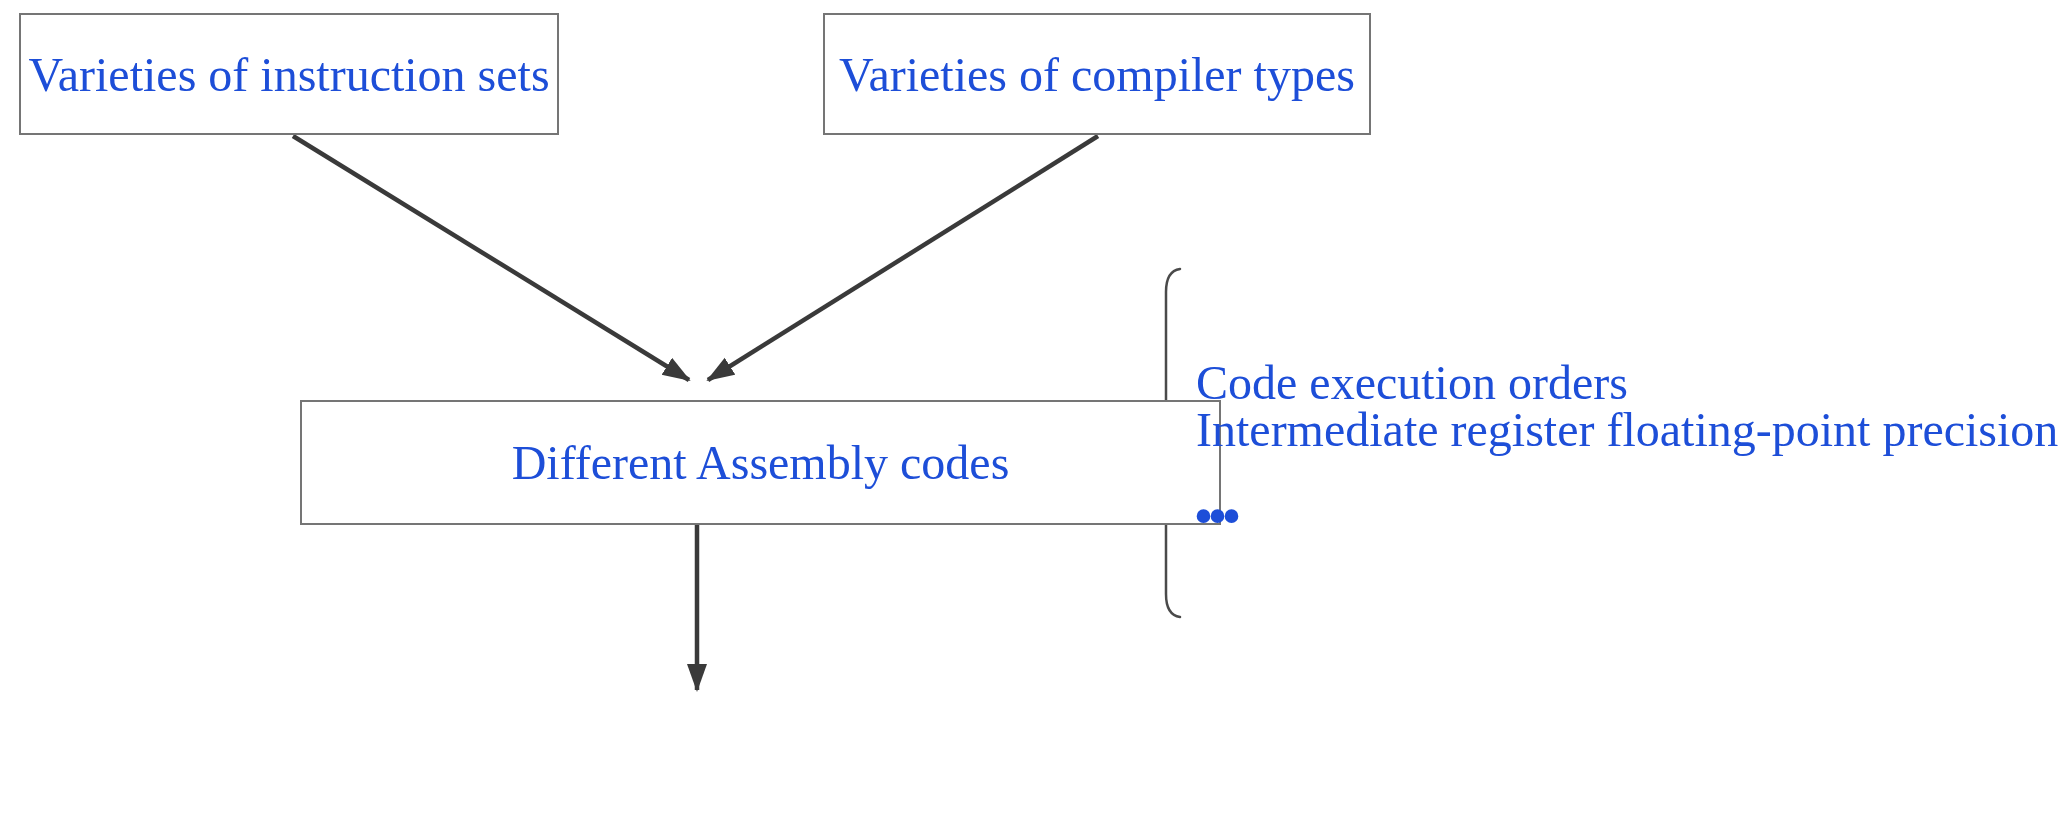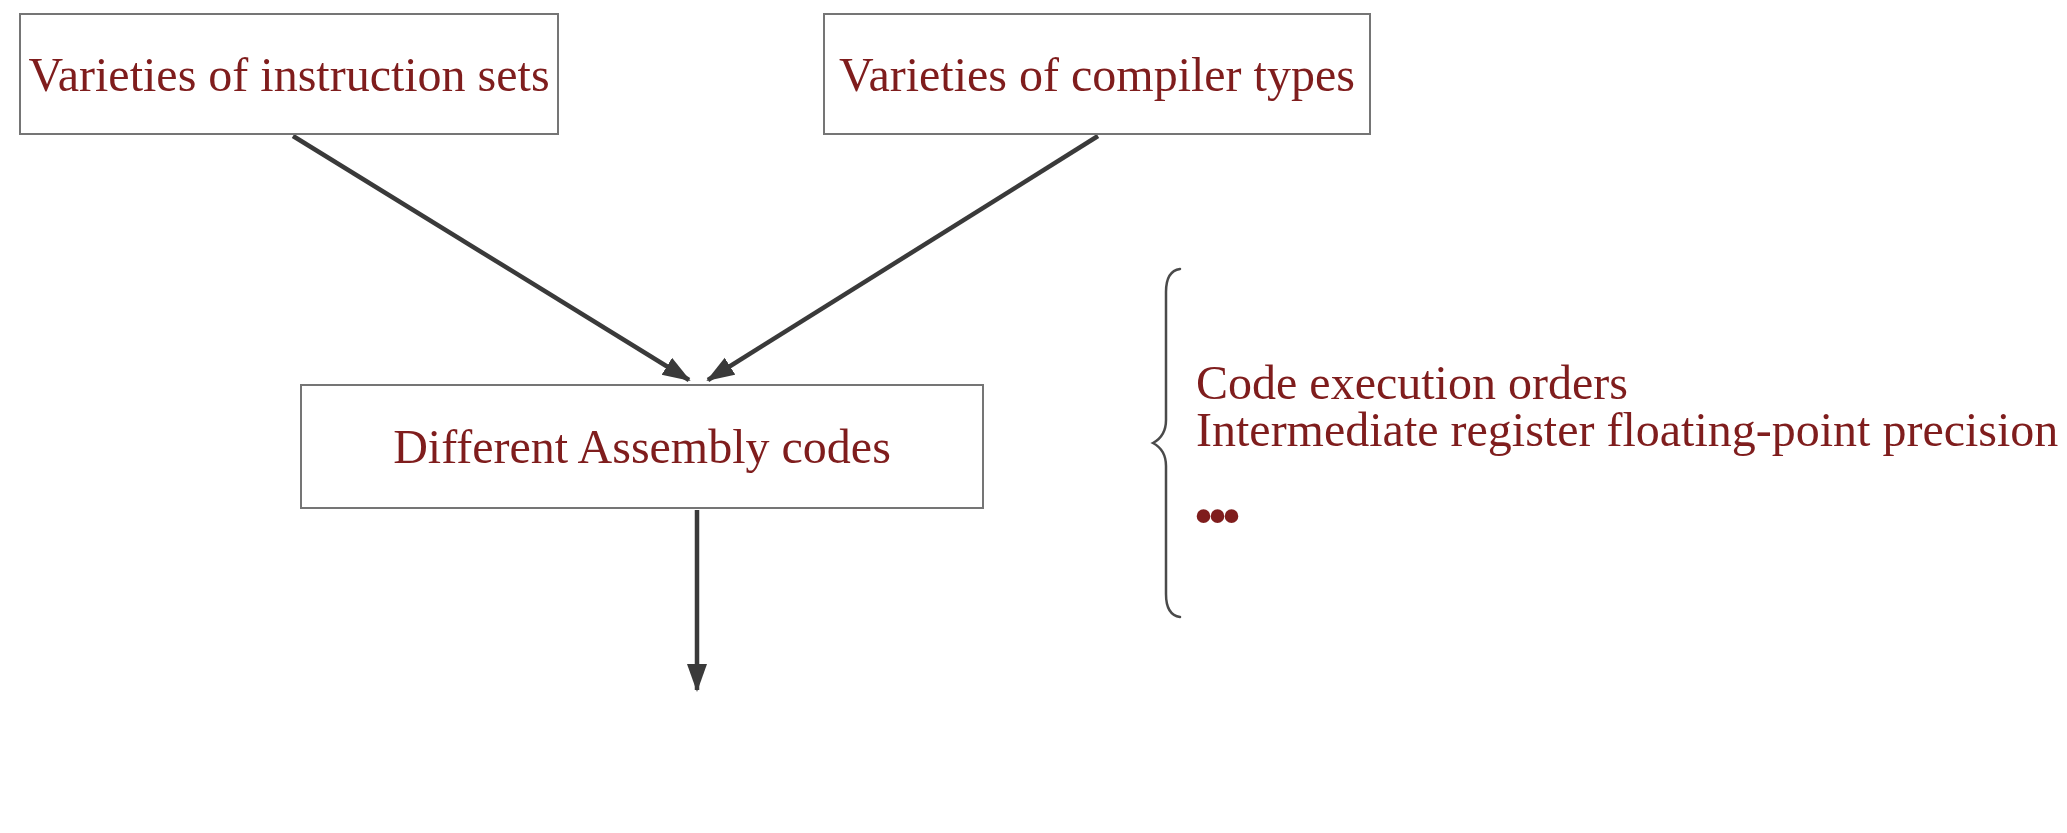--- a/index.html
+++ b/index.html
@@ -7,21 +7,21 @@
     padding: 0;
     background: #ffffff;
   }
   .canvas {
     position: relative;
     width: 2067px;
     height: 833px;
     background: #ffffff;
     overflow: hidden;
     font-family: "Liberation Serif", "DejaVu Serif", serif;
-    color: #7f1d1d;
+    color: #1d4ed8;
   }
   .connector-layer {
     position: absolute;
     left: 0;
     top: 0;
     width: 2067px;
     height: 833px;
   }
   .node {
     position: absolute;
@@ -30,21 +30,21 @@
     background: #ffffff;
     display: flex;
     align-items: center;
     justify-content: center;
     font-size: 48px;
     white-space: nowrap;
     z-index: 2;
   }
   .node-instruction-sets { left: 19px;  top: 13px;  width: 540px; height: 122px; }
   .node-compiler-types   { left: 823px; top: 13px;  width: 548px; height: 122px; font-family: Liberation Serif, serif; }
-  .node-assembly-codes   { left: 300px; top: 384px; width: 684px; height: 125px; }
+  .node-assembly-codes   { left: 300px; top: 400px; width: 921px; height: 125px; }
   .node-fp-outputs       { left: 328px; top: 695px; width: 723px; height: 122px; }
 
   .ann-line {
     position: absolute;
     left: 1196px;
     font-size: 48px;
     line-height: 66px;
     white-space: nowrap;
     z-index: 2;
     text-align: center;

